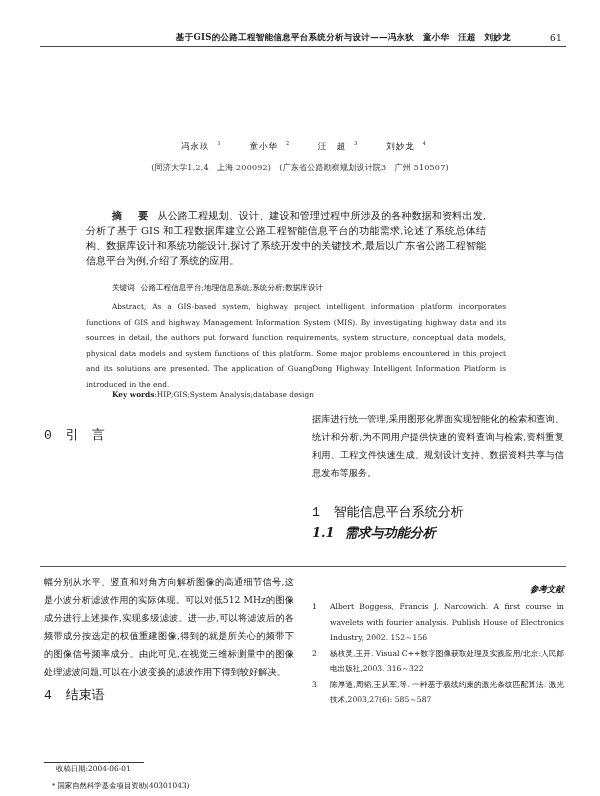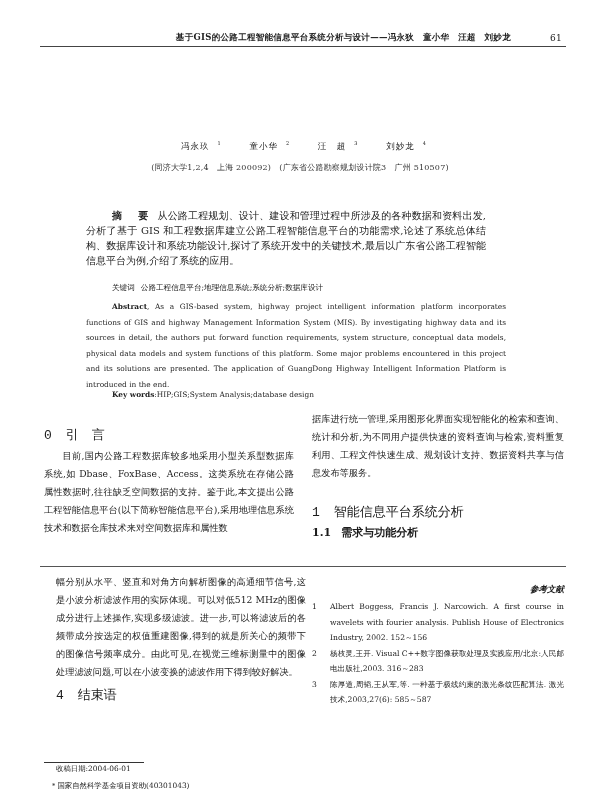--- a/index.html
+++ b/index.html
@@ -41,37 +41,37 @@
     text-align: justify;
   }
   .abstract-block .lbl { font-weight: bold; margin-right: 6px; letter-spacing: 3px; }
   .kw-cn { left: 112px; top: 283px; width: 400px; font-size: 7.6px; color: #222; }
   .kw-cn .lbl { font-weight: normal; margin-right: 6px; }
   .abstract-en {
     left: 86px; top: 299px; width: 420px;
     font-size: 7.4px; line-height: 15.6px; color: #222;
     text-align: justify; text-align-last: left;
   }
-  .abstract-en .lbl { font-weight: bold; }
+  .abstract-en .lbl { font-weight: normal; }
   .abstract-en p { margin: 0; text-indent: 26px; }
   .kw-en { left: 112px; top: 390px; width: 400px; font-size: 7.4px; color: #222; }
   .kw-en .lbl { font-weight: bold; }
 
   .col { font-size: 9.2px; line-height: 18px; color: #1c1c1c; text-align: justify; }
   .col p { margin: 0; }
   .indent { text-indent: 2em; }
   .sec-h { font-size: 13px; line-height: 22px; font-family: Liberation Mono, monospace; }
   .sec-h .num { margin-right: 14px; }
-  .subsec-h { font-size: 11px; font-weight: bold; line-height: 18px; }
+  .subsec-h { font-size: 13px; font-weight: bold; line-height: 18px; font-style: italic; }
   .subsec-h .num { margin-right: 10px; }
 
   .left-top { left: 44px; top: 425px; width: 250px; }
   .right-top { left: 312px; top: 410px; width: 252px; }
   .mid-rule { left: 40px; top: 566px; width: 526px; height: 1px; background: #555; }
-  .left-bot { left: 56px; top: 573px; width: 250px; }
+  .left-bot { left: 44px; top: 573px; width: 250px; }
   .right-bot { left: 312px; top: 573px; width: 252px; }
 
   .refs-title { text-align: right; font-weight: bold; font-size: 8.5px; line-height: 20px; margin-top: 6px; font-style: italic; }
   .ref { display: flex; font-size: 7.6px; line-height: 15.5px; }
   .ref .n { width: 18px; flex: none; }
   .ref .t { flex: 1; text-align: justify; }
 
   .foot-rule { left: 44px; top: 762px; width: 100px; height: 1px; background: #333; }
   .foot { left: 56px; font-size: 7.4px; color: #222; }
 </style>
@@ -106,21 +106,20 @@
   <p><span class="lbl">Abstract</span><span>,&nbsp;</span><span>As a GIS-based system, highway project intelligent information platform incorporates functions of GIS and highway Management Information System (MIS). By investigating highway data and its sources in detail, the authors put forward function requirements, system structure, conceptual data models, physical data models and system functions of this platform. Some major problems encountered in this project and its solutions are presented. The application of GuangDong Highway Intelligent Information Platform is introduced in the end.</span></p>
 </div>
 <div class="abs kw-en">
   <span class="lbl">Key words</span><span>:</span><span>HIP;GIS;System Analysis;database design</span>
 </div>
 
 <div class="abs col left-top">
   <div class="sec-h">
     <span class="num">0</span><span>引　言</span>
   </div>
-  <p class="indent">目前,国内公路工程数据库较多地采用小型关系型数据库系统,如 Dbase、FoxBase、Access。这类系统在存储公路属性数据时,往往缺乏空间数据的支持。鉴于此,本文提出公路工程智能信息平台(以下简称智能信息平台),采用地理信息系统技术和数据仓库技术来对空间数据库和属性数</p>
 </div>
 
 <div class="abs col right-top">
   <p>据库进行统一管理,采用图形化界面实现智能化的检索和查询、统计和分析,为不同用户提供快速的资料查询与检索,资料重复利用、工程文件快速生成、规划设计支持、数据资料共享与信息发布等服务。</p>
   <div class="sec-h" style="margin-top:20px">
     <span class="num">1</span><span>智能信息平台系统分析</span>
   </div>
   <div class="subsec-h">
     <span class="num">1.1</span><span>需求与功能分析</span>
   </div>
@@ -136,21 +135,21 @@
 </div>
 
 <div class="abs col right-bot">
   <div class="refs-title">参考文献</div>
   <div class="ref">
     <span class="n">1</span>
       <span class="t">Albert Boggess, Francis J. Narcowich. A first course in wavelets with fourier analysis. Publish House of Electronics Industry, 2002. 152～156</span>
   </div>
   <div class="ref">
     <span class="n">2</span>
-      <span class="t">杨枝灵,王开. Visual C++数字图像获取处理及实践应用/北京:人民邮电出版社,2003. 316～283</span>
+      <span class="t">杨枝灵,王开. Visual C++数字图像获取处理及实践应用/北京:人民邮电出版社,2003. 316～322</span>
   </div>
   <div class="ref">
     <span class="n">3</span>
       <span class="t">陈厚道,周韬,王从军,等. 一种基于极线约束的激光条纹匹配算法. 激光技术,2003,27(6): 585～587</span>
   </div>
 </div>
 
 <div class="abs foot-rule"></div>
 <div class="abs foot" style="top:764px">收稿日期:2004-06-01</div>
 <div class="abs foot" style="top:781px; left:50px">＊国家自然科学基金项目资助(40301043)</div>

